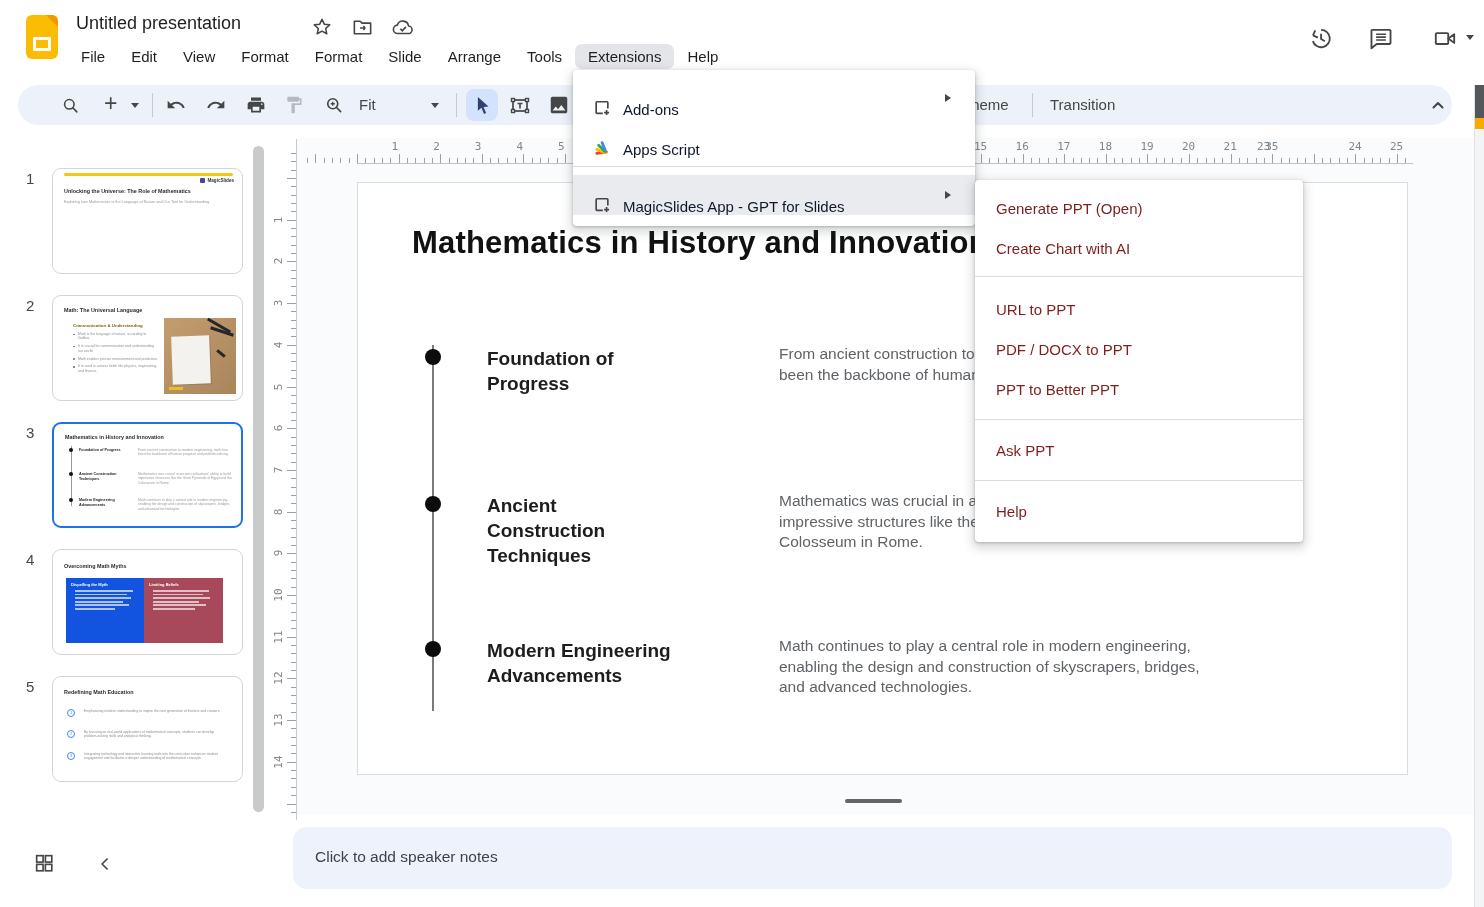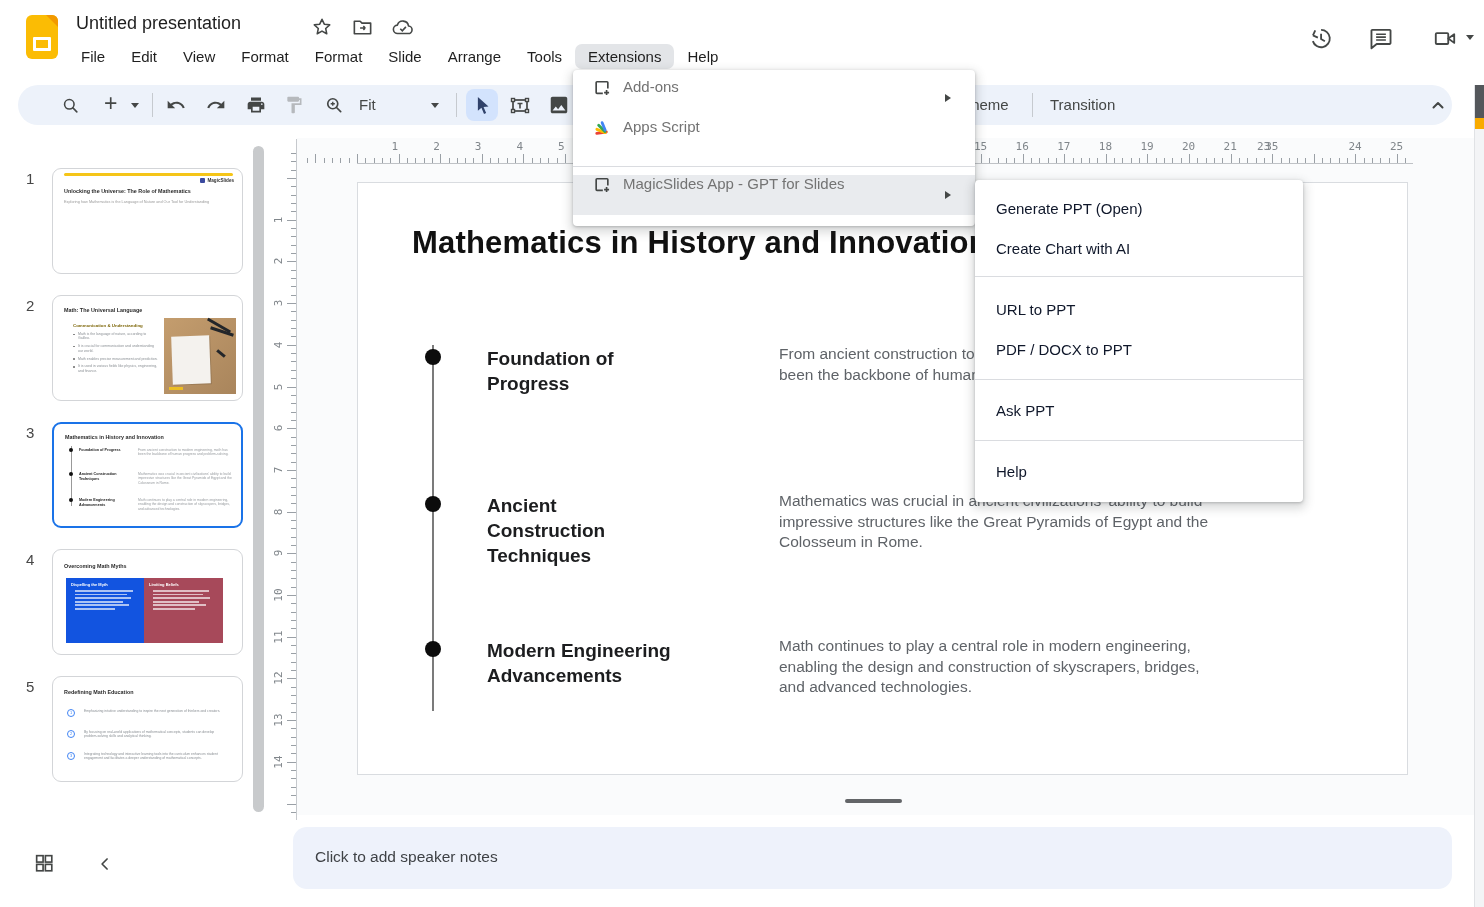--- a/index.html
+++ b/index.html
@@ -77,28 +77,28 @@
   .notes span{position:absolute;left:22px;top:21px;font-size:15.5px;color:#3f4246;}
   .handle{left:845px;top:799px;width:57px;height:4px;background:#636568;border-radius:2px;}
   .bl-ic{top:852px;width:22px;height:22px;color:#444746;}
   
   .rsb{left:1474px;top:85px;width:10px;height:822px;background:#f3f4f6;border-left:1px solid #e0e2e5;box-sizing:border-box;}
   .rsb .thumb-dk{position:absolute;left:0;top:0;width:100%;height:33px;background:#54575b;}
   .rsb .mark-or{position:absolute;left:0;top:33px;width:100%;height:11px;background:#f9ab00;}
   
   .menu{background:#fff;border-radius:4px;box-shadow:0 1px 3px rgba(60,64,67,.3),0 4px 10px 3px rgba(60,64,67,.18);z-index:50;}
   .ext-menu{left:573px;top:70px;width:402px;padding:8px 0 11px 0;}
-  .ext-item{position:relative;height:40px;display:flex;align-items:flex-start;font-size:15px;color:#737373;}
+  .ext-item{position:relative;height:40px;display:flex;align-items:flex-end;font-size:15px;color:#0f172a;}
   .ext-item .mic{width:20px;height:20px;margin-left:19px;}
   .ext-item .lbl{margin-left:11px;}
   .ext-item.hl{background:#e9ebee;}
   .m-div{height:1px;background:#dadce0;}
   .arr{position:absolute;right:24px;top:16px;width:0;height:0;border-top:4.5px solid transparent;border-bottom:4.5px solid transparent;border-left:6px solid #444746;}
   .sub-menu{left:975px;top:180px;width:328px;padding:8px 0 11px 0;}
-  .sub-item{height:40px;display:flex;align-items:center;padding-left:21px;font-size:15px;color:#0f172a;}
+  .sub-item{height:40px;display:flex;align-items:center;padding-left:21px;font-size:15px;color:#7f1d1d;}
   .sub-item.hl{background:#eef0f1;}
   .d1{margin:8px 0 12px 0;} .d2{margin:10px 0 10px 0;}
 </style>
 </head>
 <body>
 
 <div class="app">
 
   <div class="abs logo">
       <div class="fold"></div>
@@ -682,19 +682,20 @@
       <span class="arr"></span>
     </div>
   </div>
 
   <div class="abs menu sub-menu">
     <div class="sub-item">Generate PPT (Open)</div>
     <div class="sub-item">Create Chart with AI</div>
     <div class="m-div d1"></div>
     <div class="sub-item">URL to PPT</div>
     <div class="sub-item">PDF / DOCX to PPT</div>
+    <div class="sub-item">PPT to Better PPT</div>
     <div class="m-div d2"></div>
     <div class="sub-item">Ask PPT</div>
     <div class="m-div d2"></div>
     <div class="sub-item">Help</div>
   </div>
 
 </div>
 
 </body></html>

